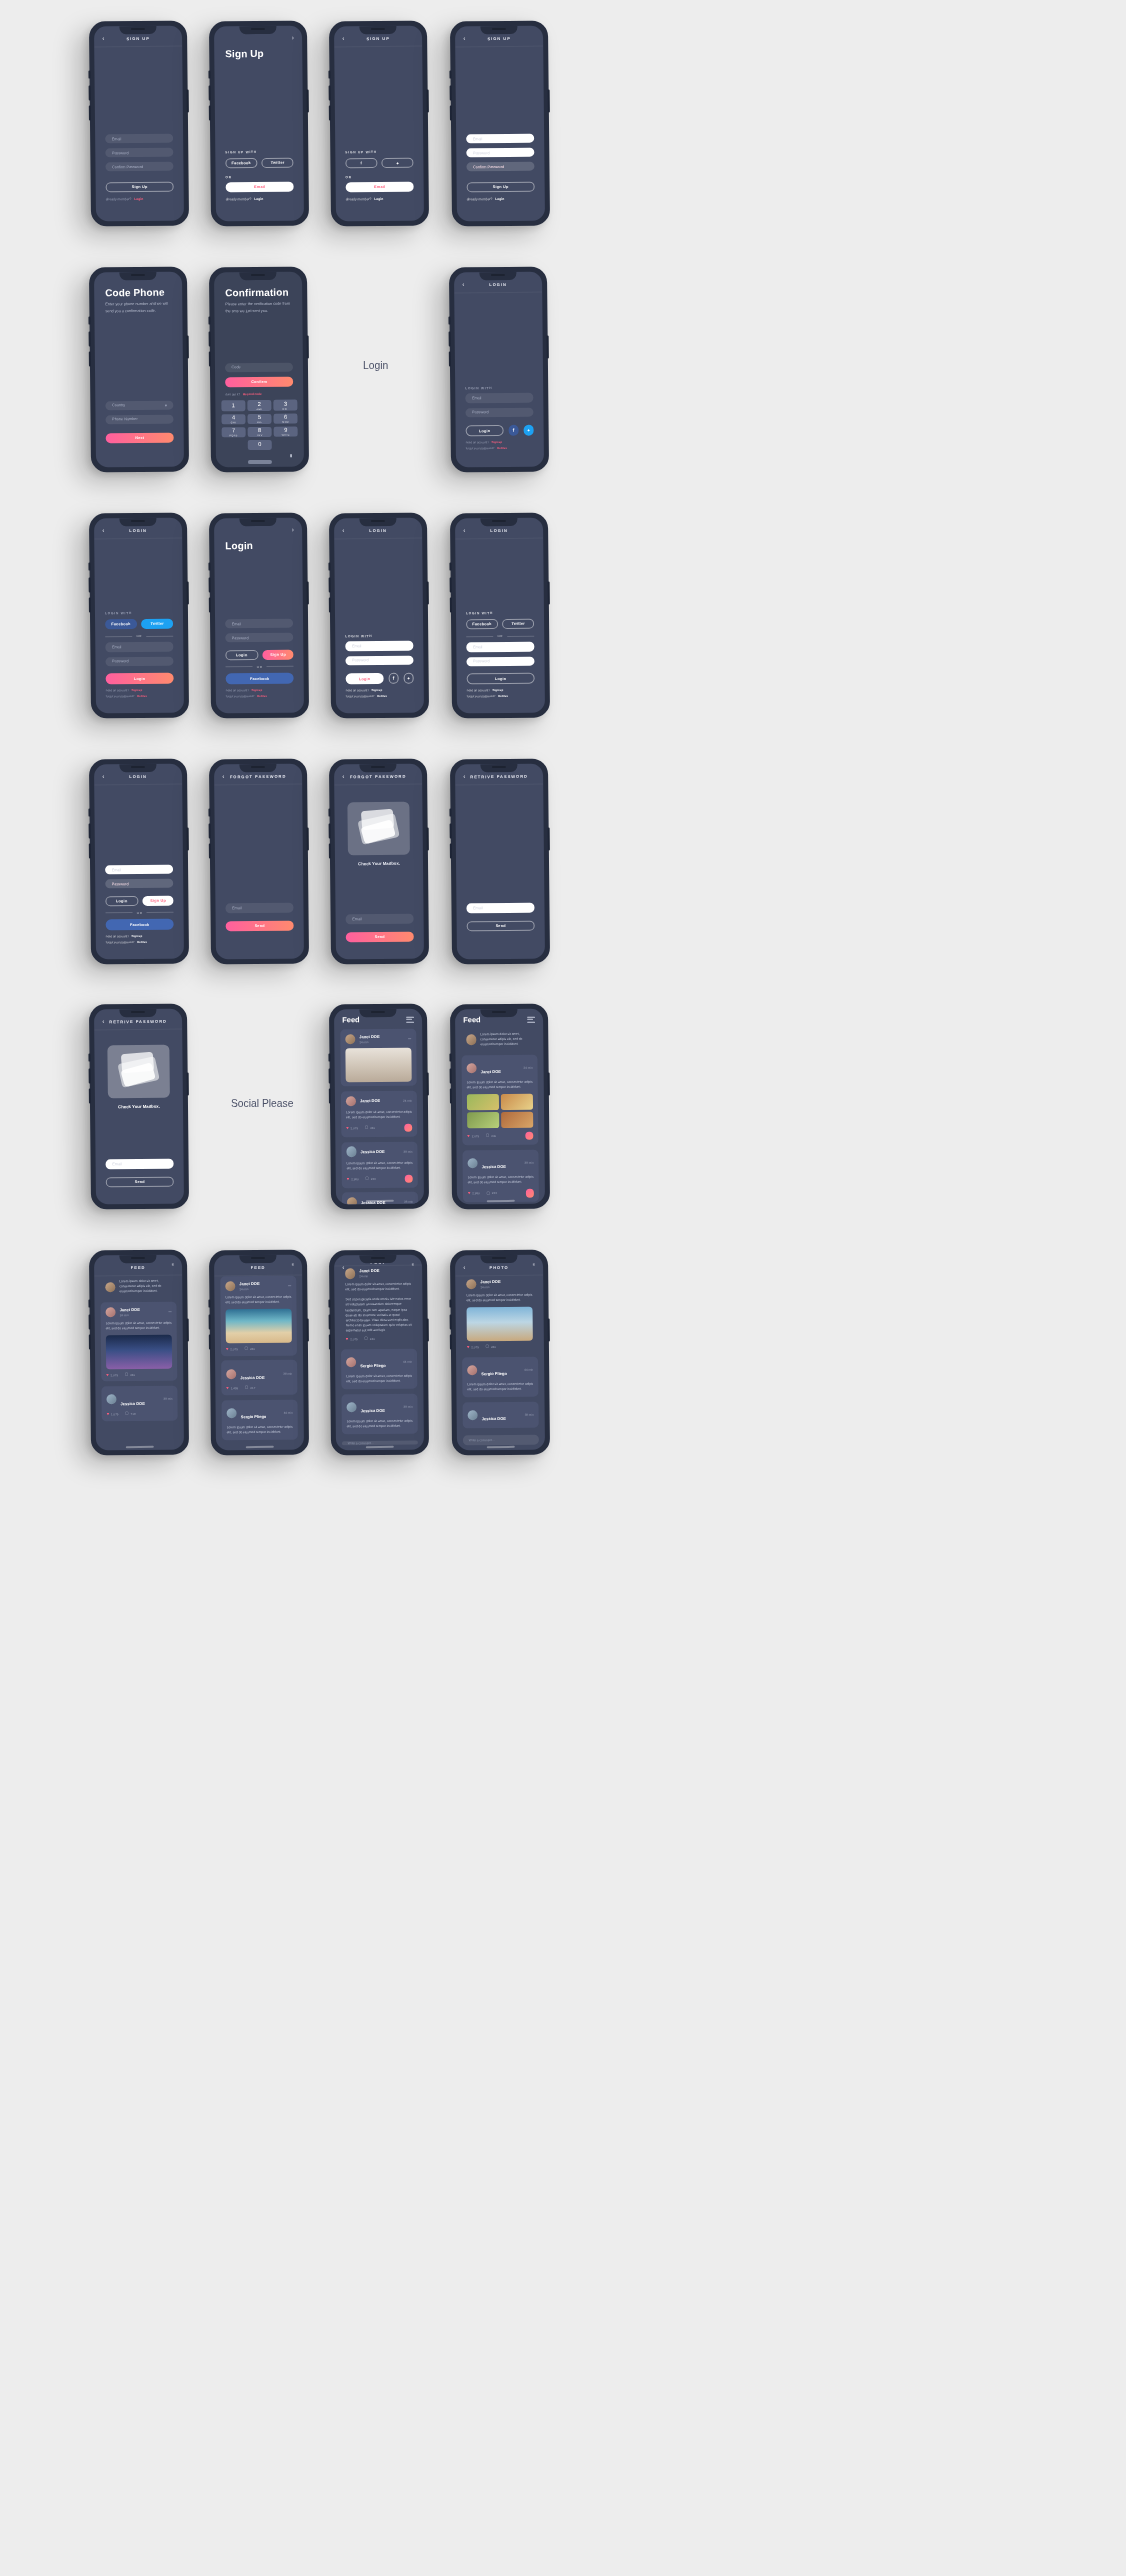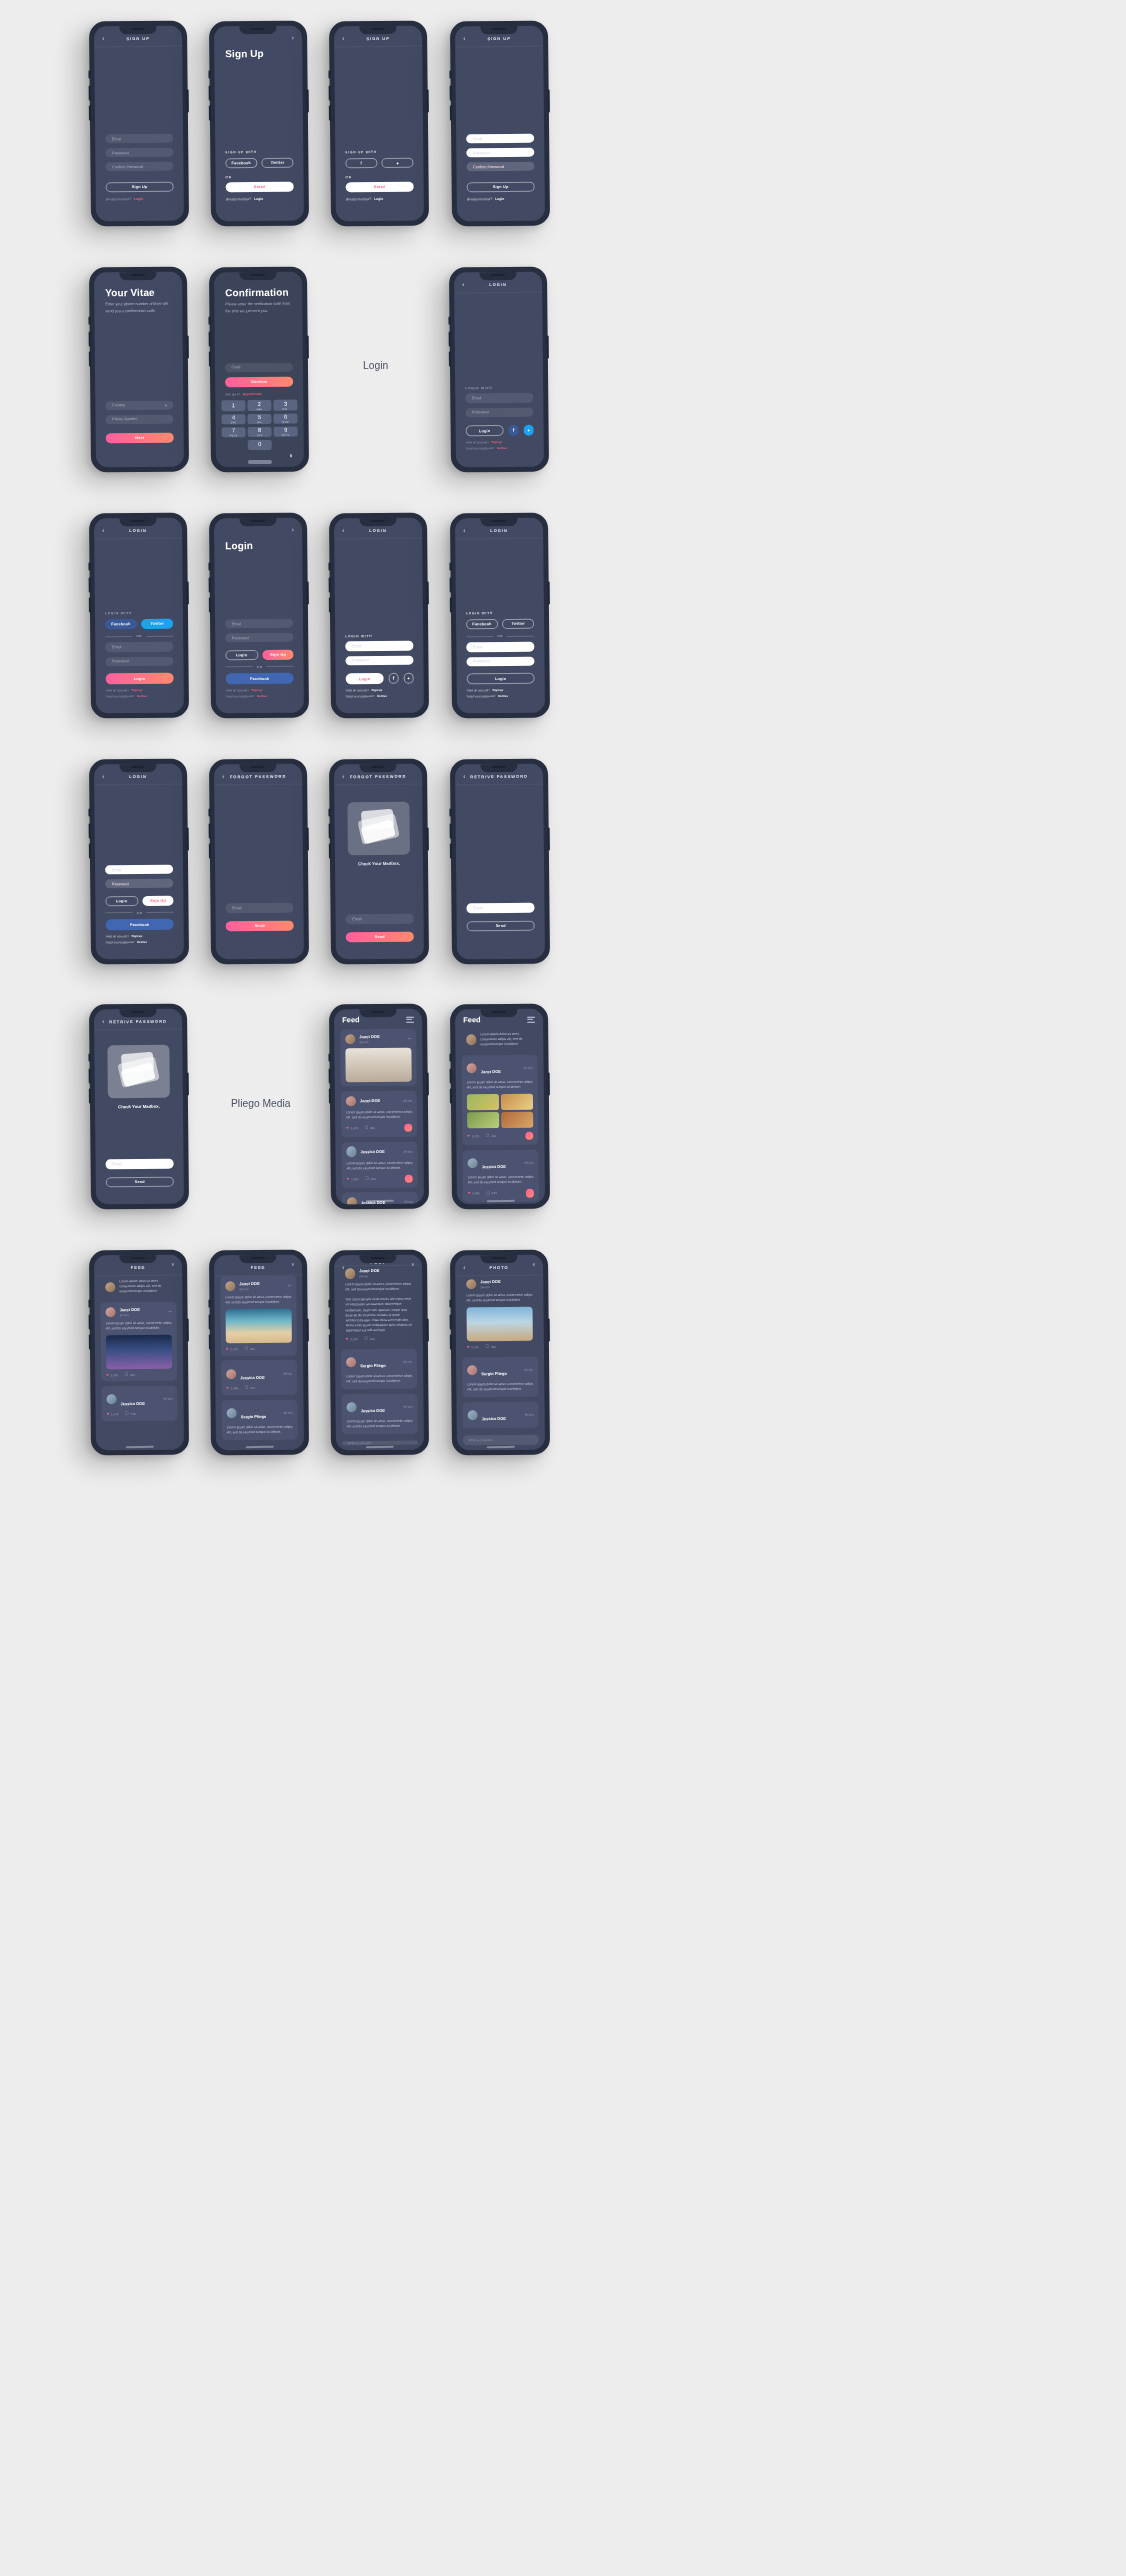--- a/index.html
+++ b/index.html
@@ -209,21 +209,21 @@
     position:absolute; font-size:10.3px; color:#4a5067; font-weight:400;
   }
   .screencol { display:flex; flex-direction:column; height:100%; }
 </style>
 </head>
 <body>
 
 <div class="board">
 
   <div class="grouplabel" style="left:363px;top:360px;">Login</div>
-  <div class="grouplabel" style="left:231px;top:1098px;">Pliego Media</div>
+  <div class="grouplabel" style="left:231px;top:1098px;">Social Please</div>
 
   <div class="phone" style="left:90px;top:20.7px;width:98px;height:205px;transform:rotate(-0.6deg);">
     <div class="btn-side l1"></div>
       <div class="btn-side l2"></div>
       <div class="btn-side l3"></div>
       <div class="btn-side r1"></div>
     <div class="screen dark">
       <div class="notch"></div>
       <div class="screencol">
         <div class="nav">
@@ -339,21 +339,21 @@
 
   <div class="phone" style="left:90px;top:267px;width:98px;height:205px;transform:rotate(-0.6deg);">
     <div class="btn-side l1"></div>
       <div class="btn-side l2"></div>
       <div class="btn-side l3"></div>
       <div class="btn-side r1"></div>
     <div class="screen dark">
       <div class="notch"></div>
       <div class="screencol">
         <div style="height:13px"></div>
-        <div class="bigtitle">Your Vitae</div>
+        <div class="bigtitle">Code Phone</div>
         <div class="subtitle">Enter your phone number and we will send you a confirmation code.</div>
         <div class="spacer"></div>
         <div class="field" style="justify-content:space-between;">
           <span>Country</span>
           <span style="font-size:3.8px;">▾</span>
         </div>
         <div class="field">Phone Number</div>
         <div style="height:3.8px"></div>
         <div class="pill grad">Next</div>
         <div style="height:24.4px"></div>

